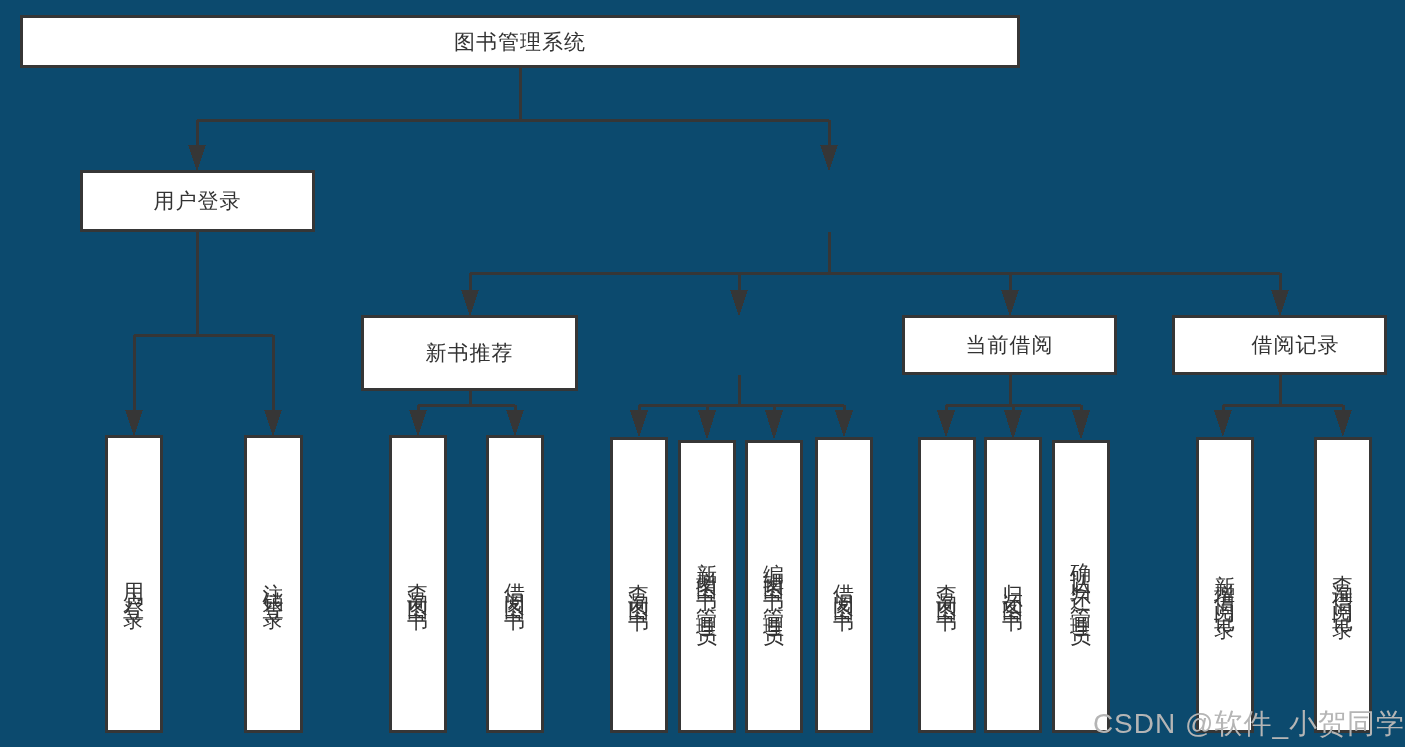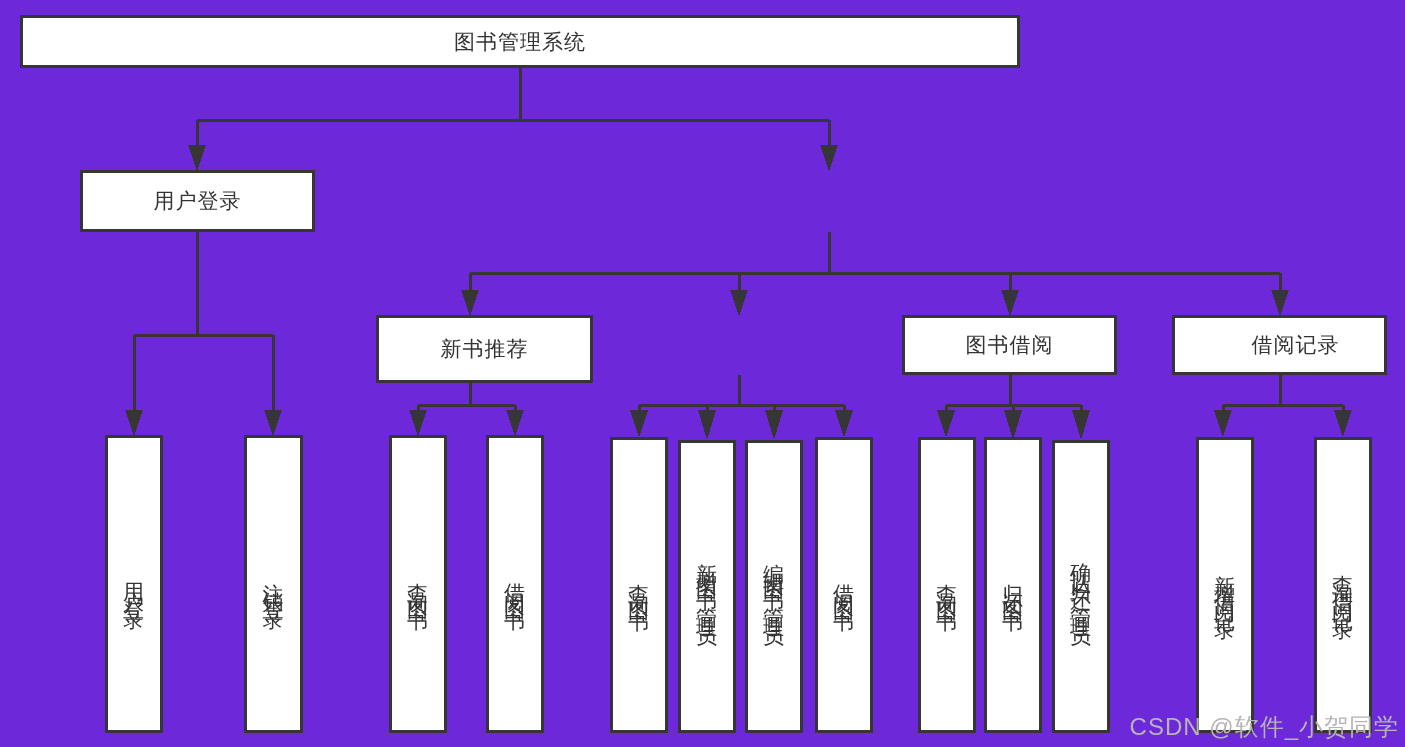--- a/index.html
+++ b/index.html
@@ -1,20 +1,20 @@
 <!DOCTYPE html>
 <html><head>
 <meta charset="utf-8">
 <style>
   html, body { margin: 0; padding: 0; background: #ffffff; }
   .canvas {
     position: relative;
     width: 1405px;
     height: 747px;
-    background: #6d28d9;
+    background: #0c4a6e;
     font-family: "Liberation Sans", sans-serif;
     color: #333333;
     overflow: hidden;
   }
   svg.connectors {
     position: absolute;
     left: 0; top: 0;
     width: 1405px; height: 747px;
   }
   .node {
@@ -31,23 +31,23 @@
   .node .hlabel { letter-spacing: 1px; white-space: nowrap; }
   .leaf span {
     writing-mode: vertical-rl;
     text-orientation: mixed;
     letter-spacing: 9px;
     line-height: 1.1;
     white-space: nowrap;
   }
   .watermark {
     position: absolute;
-    right: 6px;
+    right: 0;
     bottom: 4px;
-    font-size: 24px;
+    font-size: 28px;
     color: #b5b5b5;
     letter-spacing: 1px;
     z-index: 5;
     white-space: nowrap;
   }
 </style>
 </head>
 <body>
 
 <div class="canvas">
@@ -87,25 +87,25 @@
   </svg>
 
   <div class="node" style="left:20px; top:15px; width:1000px; height:53px;">
     <span class="hlabel">图书管理系统</span>
   </div>
 
   <div class="node" style="left:80px; top:170px; width:235px; height:62px;">
     <span class="hlabel">用户登录</span>
   </div>
 
-  <div class="node" style="left:376px; top:315px; width:217px; height:68px;">
+  <div class="node" style="left:361px; top:315px; width:217px; height:76px;">
     <span class="hlabel">新书推荐</span>
   </div>
   <div class="node" style="left:902px; top:315px; width:215px; height:60px;">
-    <span class="hlabel">图书借阅</span>
+    <span class="hlabel">当前借阅</span>
   </div>
   <div class="node" style="left:1172px; top:315px; width:215px; height:60px;padding-left:32px;">
     <span class="hlabel">借阅记录</span>
   </div>
 
   <div class="node leaf" style="left:105px; top:435px; width:58px; height:298px;">
     <span>用户登录</span>
   </div>
   <div class="node leaf" style="left:244px; top:435px; width:59px; height:298px;">
     <span>注销登录</span>

